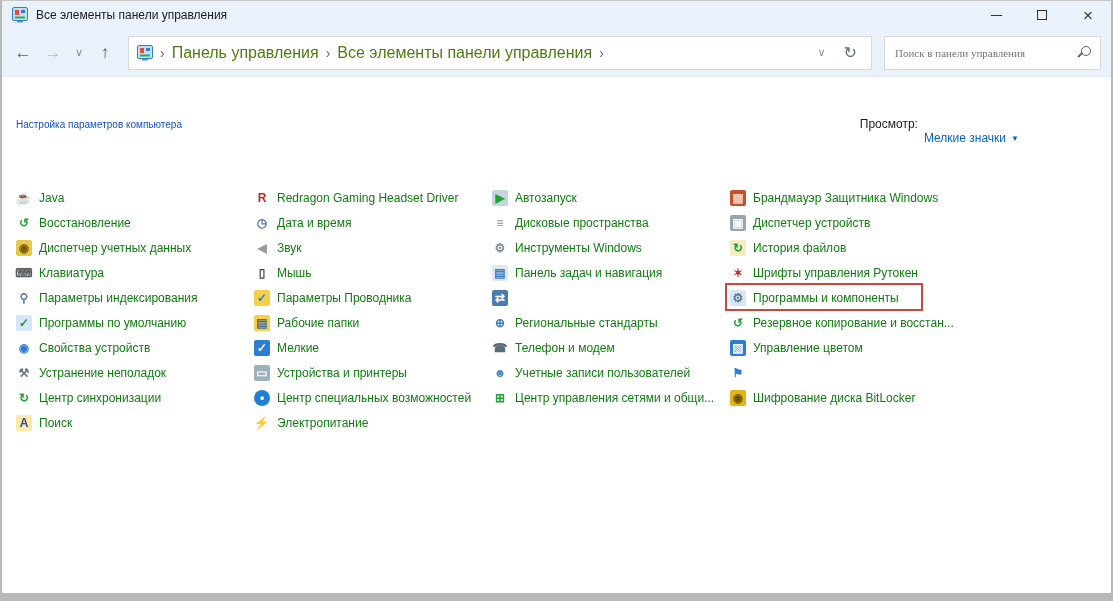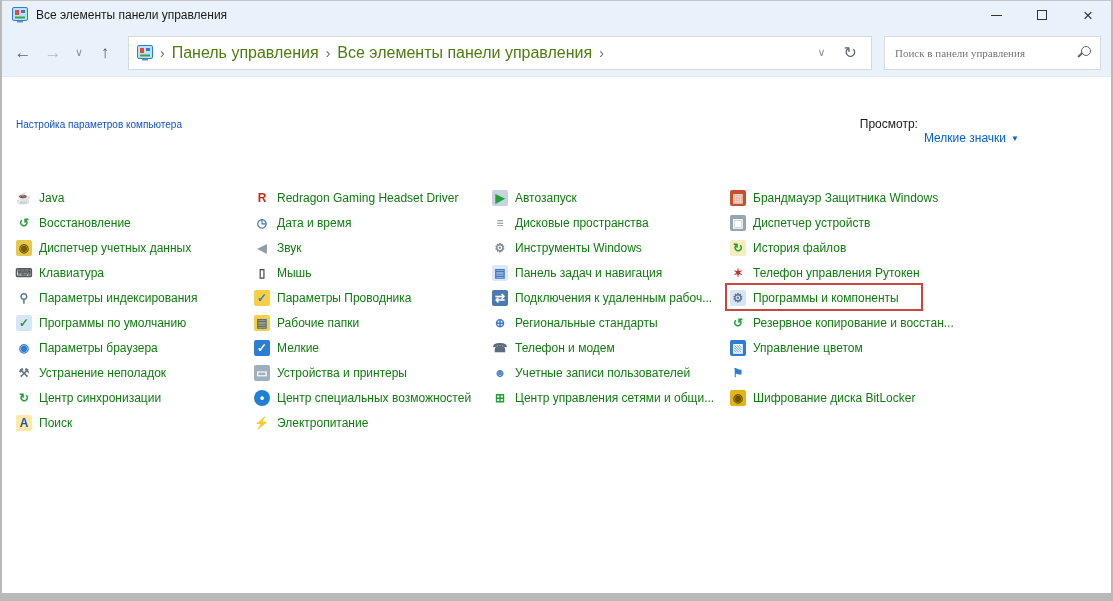--- a/index.html
+++ b/index.html
@@ -184,21 +184,21 @@
           <div class="item">
             <span class="icon16" style="color: rgb(90, 122, 154);">⚲</span>
             <span>Параметры индексирования</span>
           </div>
           <div class="item">
             <span class="icon16" style="color: rgb(34, 160, 56); background: rgb(214, 230, 247);">✓</span>
             <span>Программы по умолчанию</span>
           </div>
           <div class="item">
             <span class="icon16" style="color: rgb(45, 125, 210);">◉</span>
-            <span>Параметры браузера</span>
+            <span>Свойства устройств</span>
           </div>
           <div class="item">
             <span class="icon16" style="color: rgb(106, 118, 132);">⚒</span>
             <span>Устранение неполадок</span>
           </div>
           <div class="item">
             <span class="icon16" style="color: rgb(34, 160, 56);">↻</span>
             <span>Центр синхронизации</span>
           </div>
           <div class="item">
@@ -260,21 +260,20 @@
           <div class="item">
             <span class="icon16" style="color: rgb(122, 135, 148);">⚙</span>
             <span>Инструменты Windows</span>
           </div>
           <div class="item">
             <span class="icon16" style="color: rgb(60, 120, 200); background: rgb(223, 232, 242);">▤</span>
             <span>Панель задач и навигация</span>
           </div>
           <div class="item">
             <span class="icon16" style="color: rgb(255, 255, 255); background: rgb(74, 122, 176);">⇄</span>
-            <span>Подключения к удаленным рабоч...</span>
           </div>
           <div class="item">
             <span class="icon16" style="color: rgb(60, 120, 200);">⊕</span>
             <span>Региональные стандарты</span>
           </div>
           <div class="item">
             <span class="icon16" style="color: rgb(90, 107, 122);">☎</span>
             <span>Телефон и модем</span>
           </div>
           <div class="item">
@@ -294,21 +293,21 @@
           <div class="item">
             <span class="icon16" style="color: rgb(255, 255, 255); background: rgb(151, 165, 178);">▣</span>
             <span>Диспетчер устройств</span>
           </div>
           <div class="item">
             <span class="icon16" style="color: rgb(34, 160, 56); background: rgb(246, 237, 192);">↻</span>
             <span>История файлов</span>
           </div>
           <div class="item">
             <span class="icon16" style="color: rgb(196, 48, 46);">✶</span>
-            <span>Телефон управления Рутокен</span>
+            <span>Шрифты управления Рутокен</span>
           </div>
           <div class="item highlighted">
             <span class="icon16" style="color: rgb(90, 116, 142); background: rgb(214, 230, 247);">⚙</span>
             <span>Программы и компоненты</span>
           </div>
           <div class="item">
             <span class="icon16" style="color: rgb(34, 160, 56);">↺</span>
             <span>Резервное копирование и восстан...</span>
           </div>
           <div class="item">

